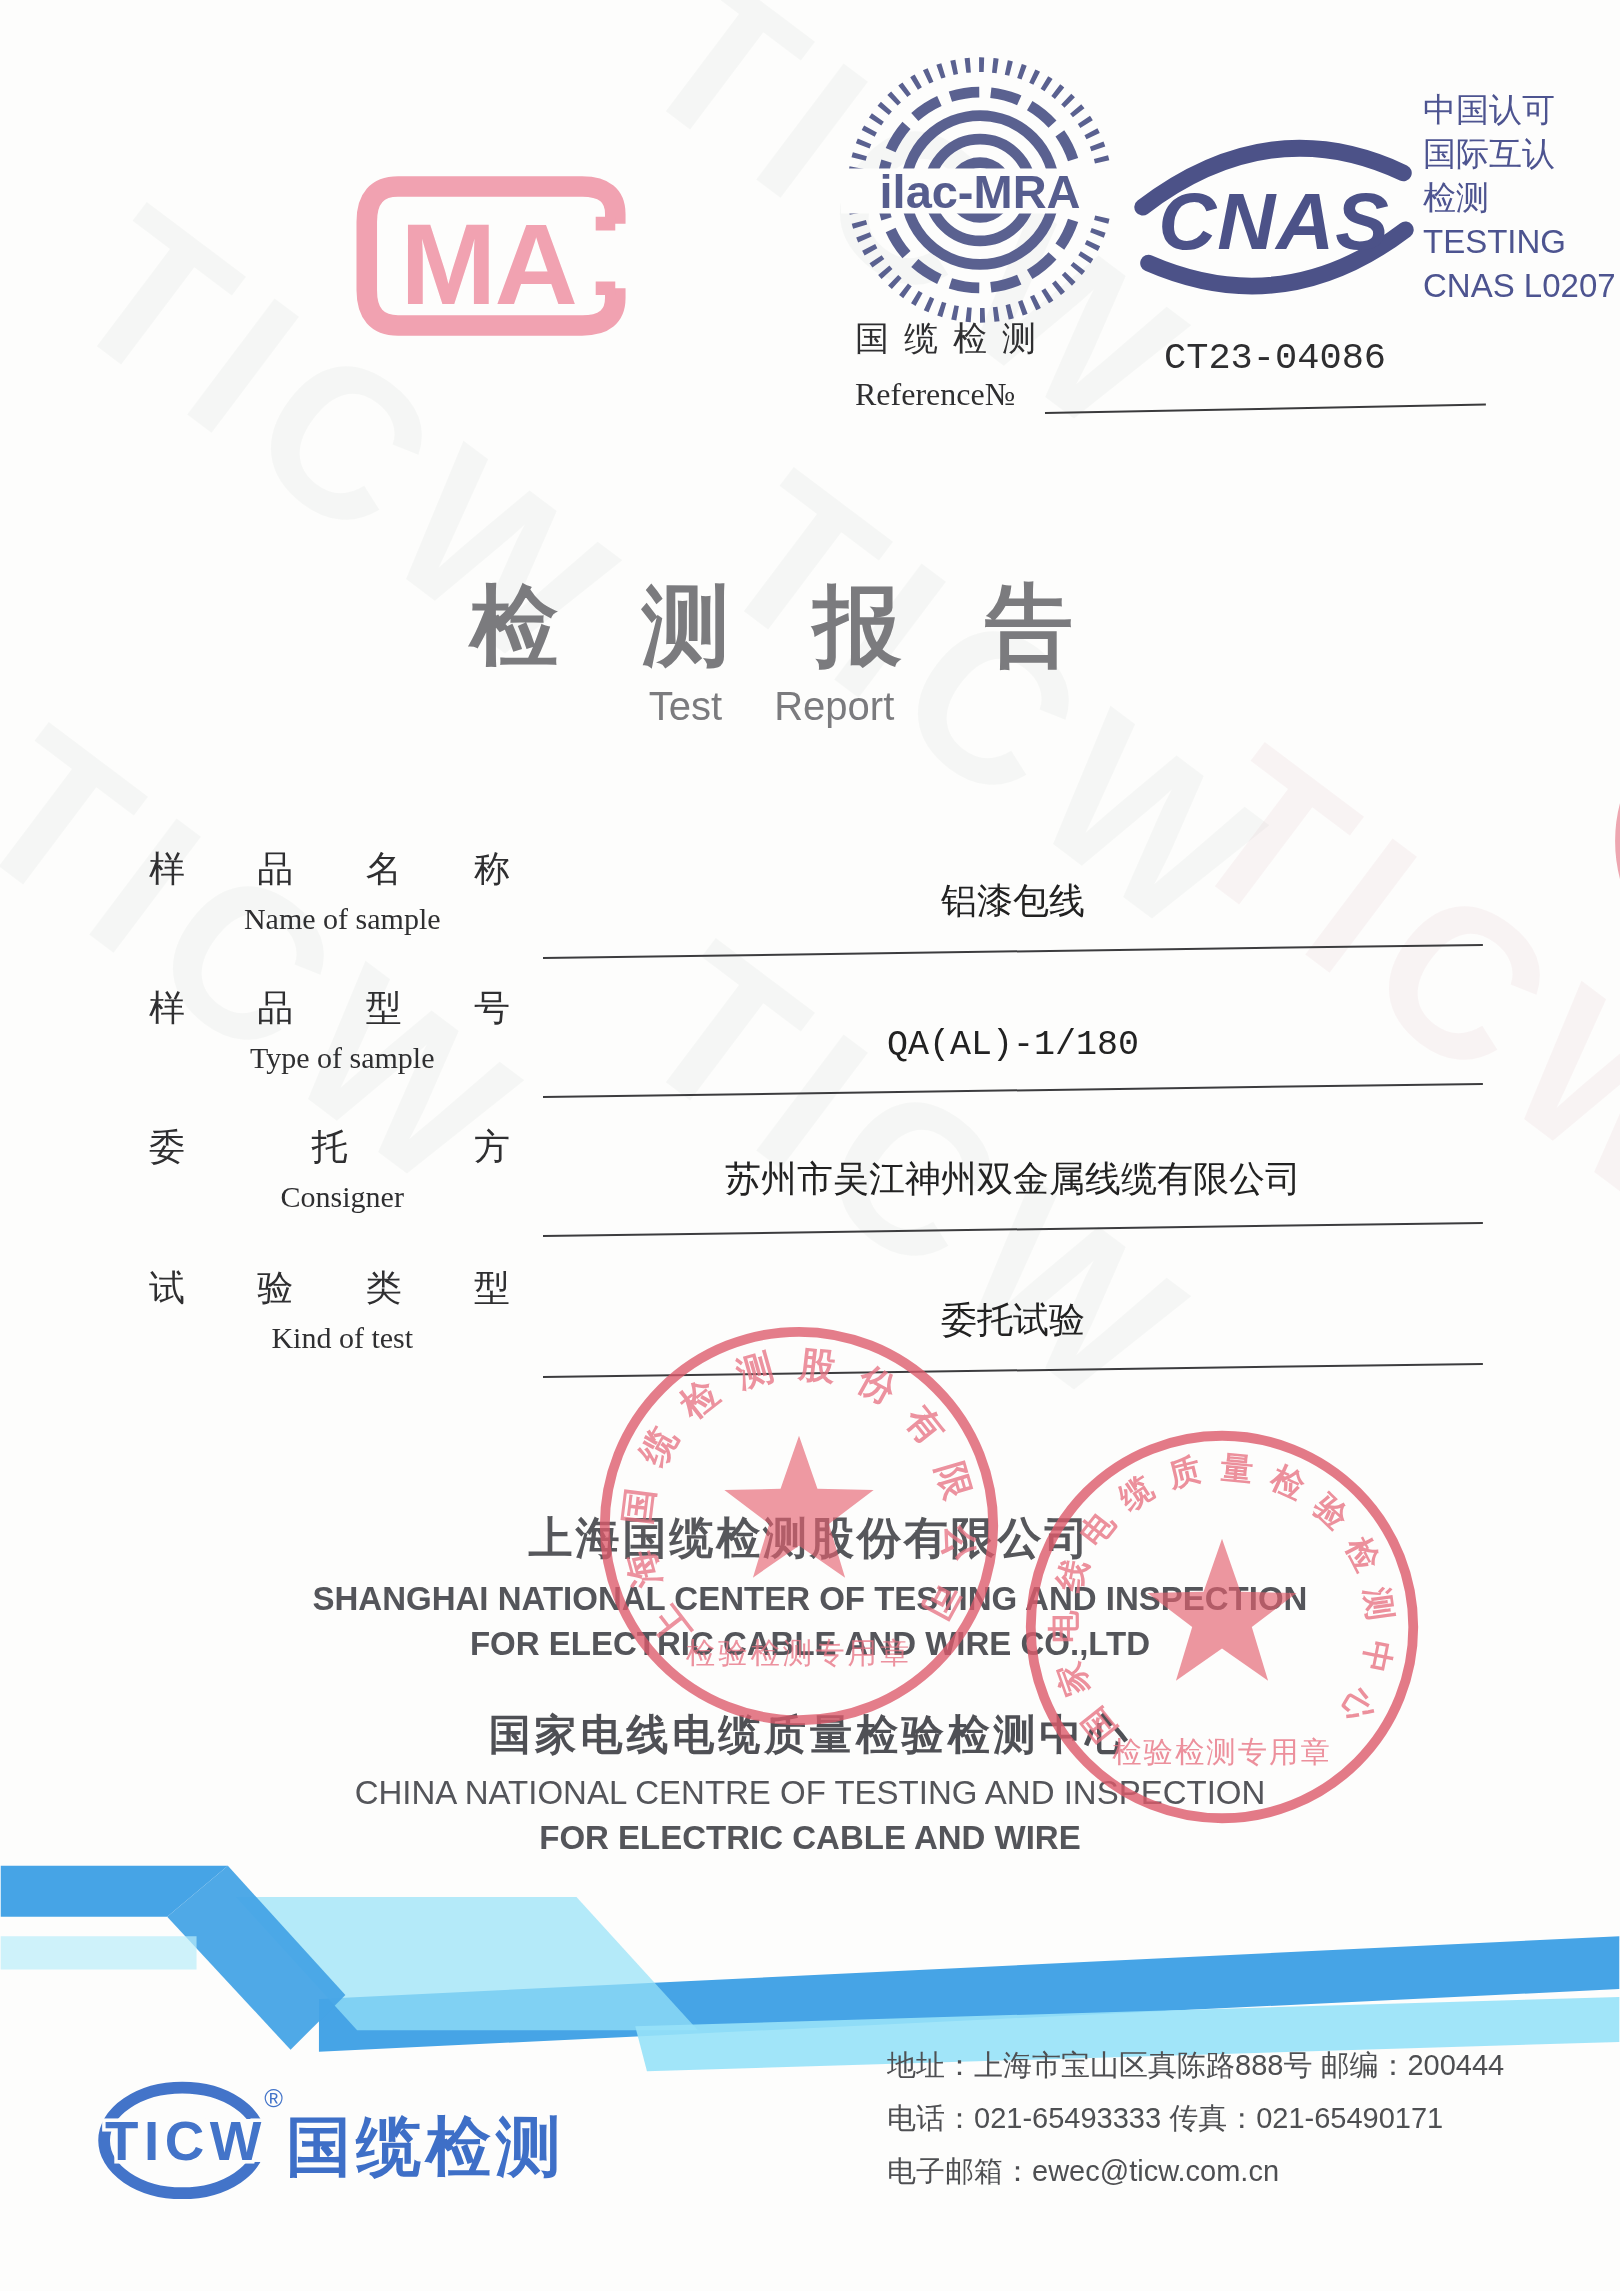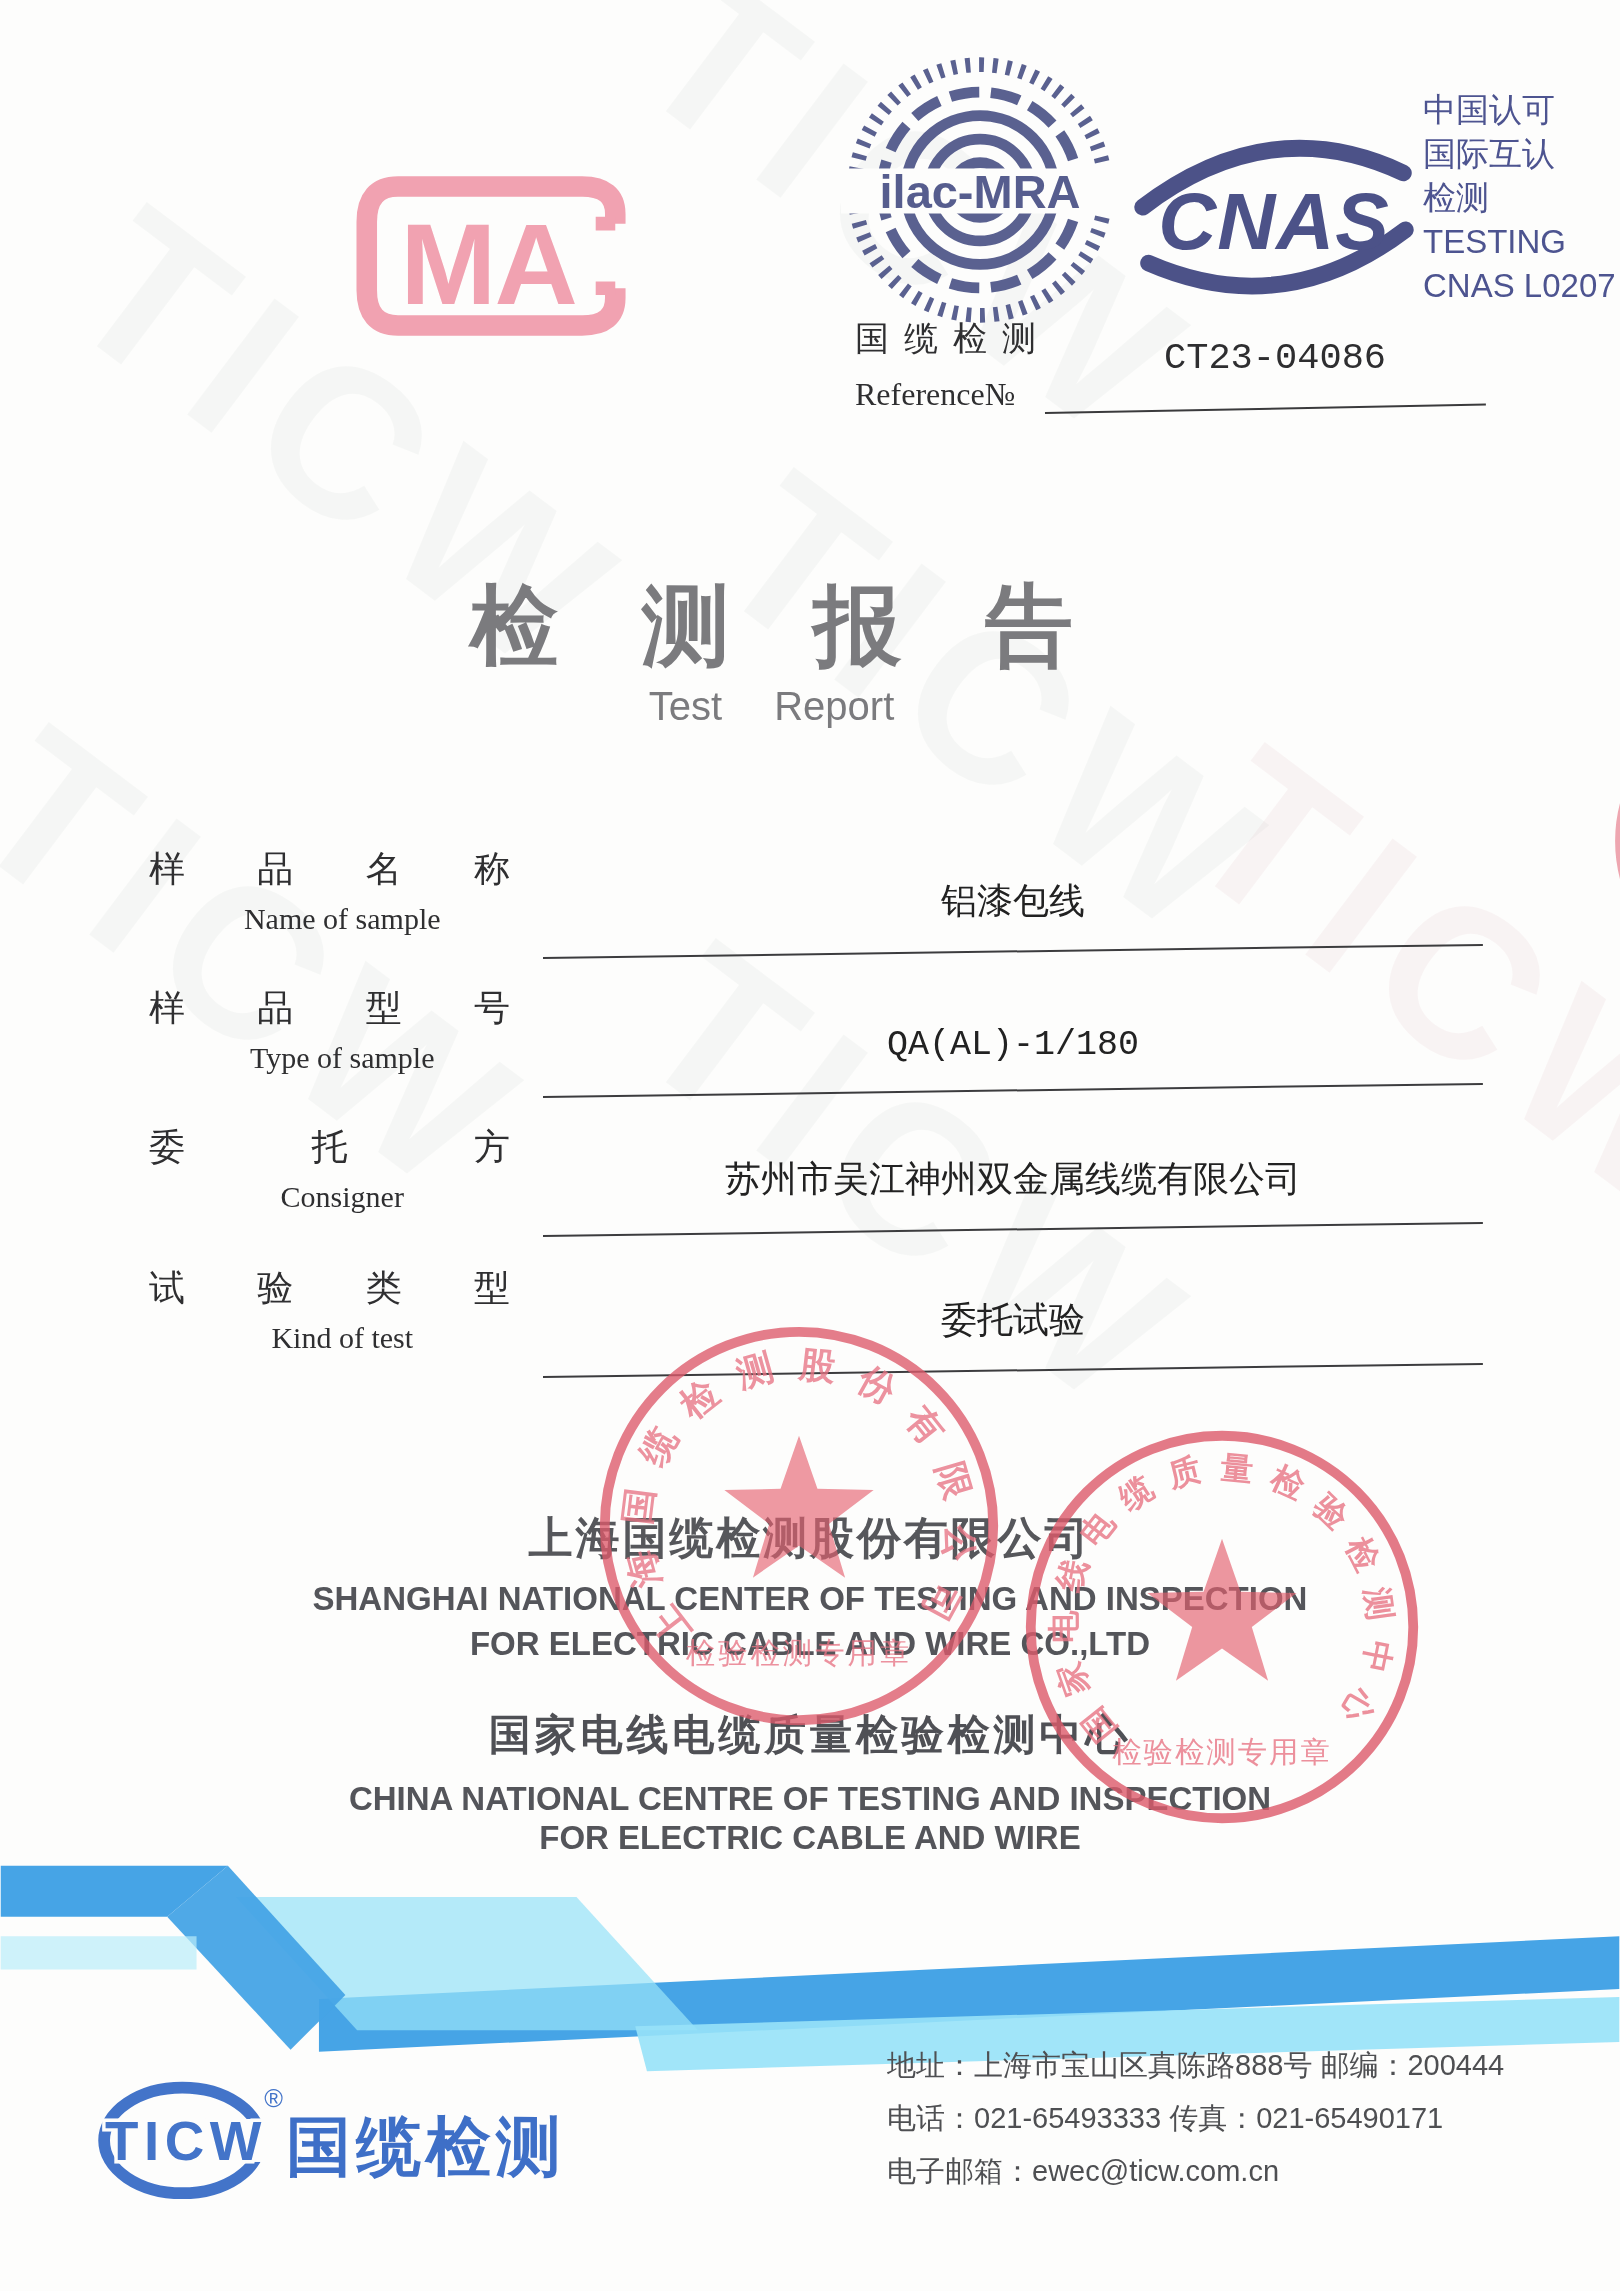--- a/index.html
+++ b/index.html
@@ -42,21 +42,21 @@
   .fval{position:absolute;left:394px;right:2px;bottom:39px;text-align:center;font-size:36px;
         color:#222;font-family:"Liberation Serif","DejaVu Serif",serif;}
   .fval.mono{font-family:"Liberation Mono","DejaVu Sans Mono",monospace;font-size:35px;}
 
   
   .center-line{left:0;width:100%;text-align:center;z-index:3;}
   .co-cn{top:1509px;font-size:44px;font-weight:600;color:#56575b;letter-spacing:2.9px;}
   .co-en1{top:1580px;font-size:33px;font-weight:600;color:#54555a;}
   .co-en2{top:1625px;font-size:33px;font-weight:600;color:#54555a;}
   .ct-cn{top:1707px;font-size:42px;font-weight:700;color:#4f5055;letter-spacing:3.9px;}
-  .ct-en1{top:1774px;font-size:33px;font-weight:700;color:#54555a;margin-top:6px;}
+  .ct-en1{top:1774px;font-size:33px;font-weight:400;color:#54555a;}
   .ct-en2{top:1819px;font-size:33px;font-weight:600;color:#54555a;}
 
   
   .brand-cn{left:286px;top:2103px;font-size:65px;font-weight:800;color:#3e6fc7;letter-spacing:4.9px;}
   .contact{left:887px;top:2039px;color:#4e4f52;font-size:29px;line-height:53px;font-weight:500;}
 
   svg{display:block;}
   .z2{z-index:2;} .z3{z-index:3;} .z4{z-index:4;}
 </style>
 </head>

